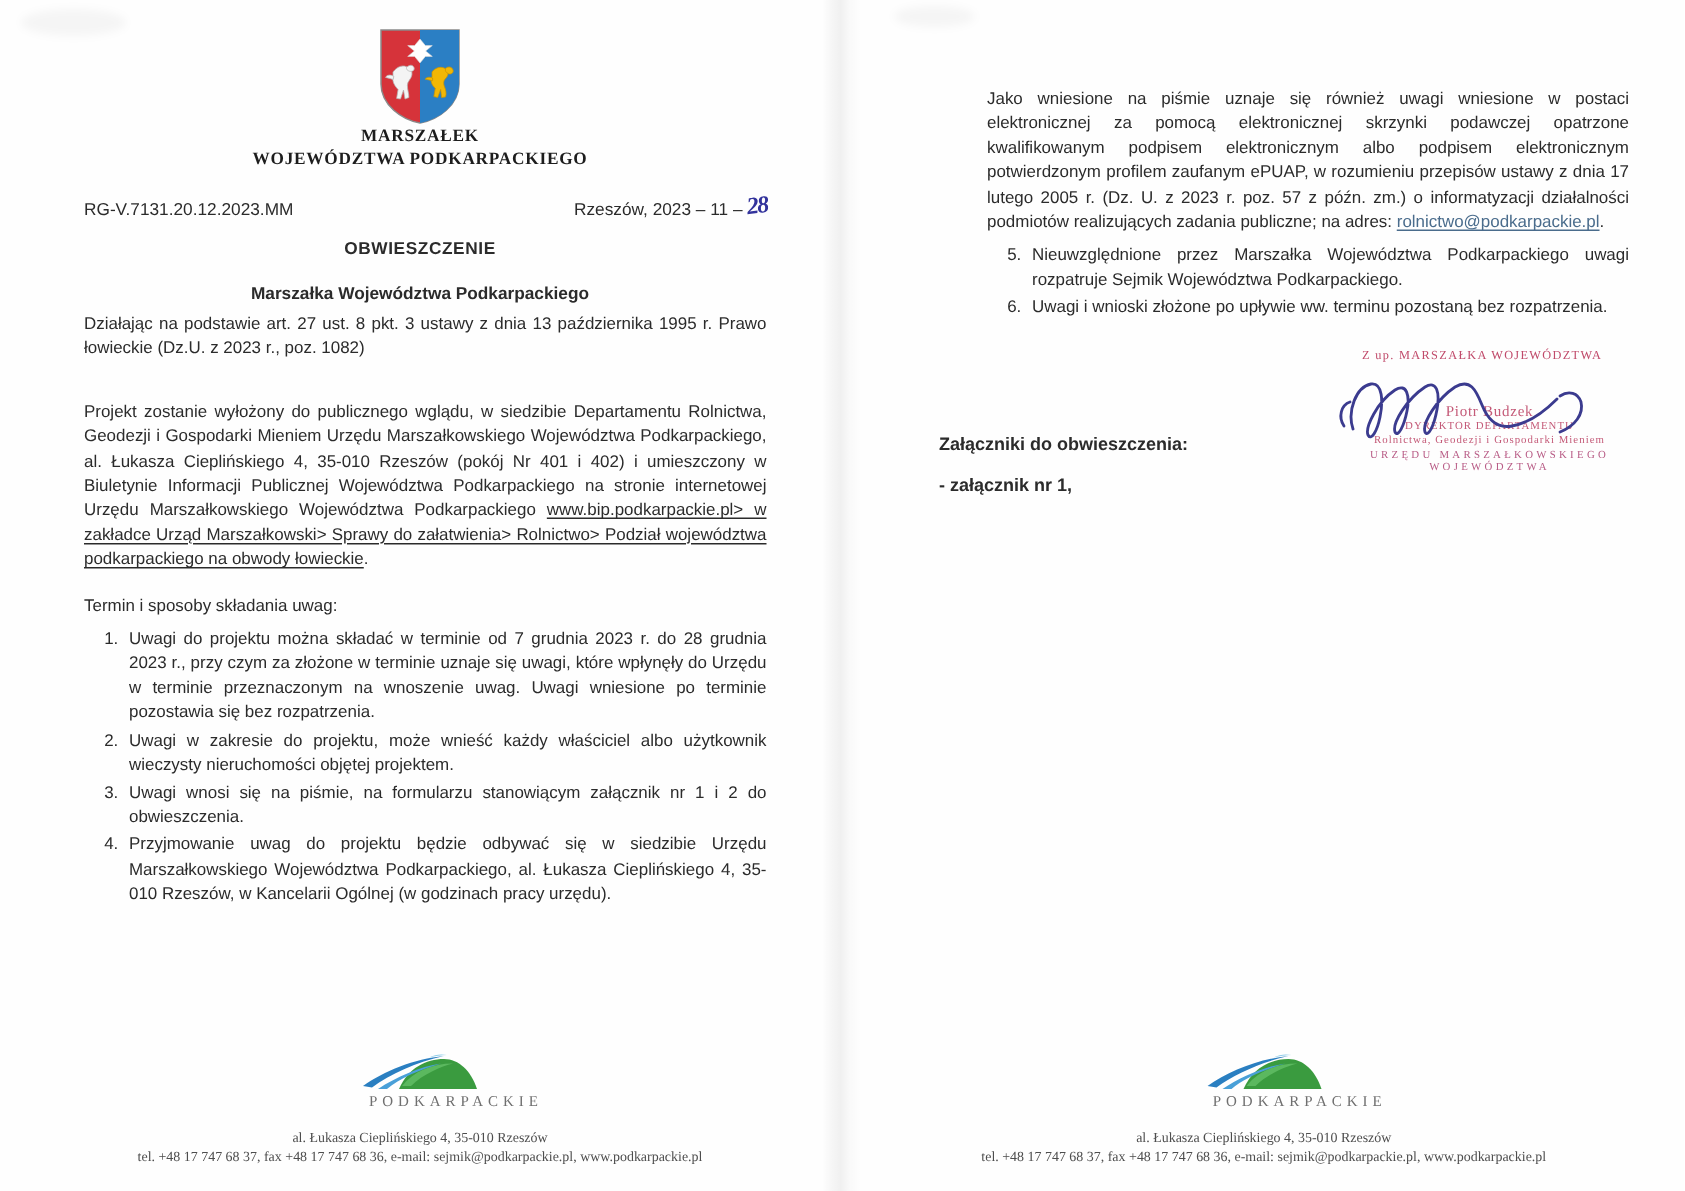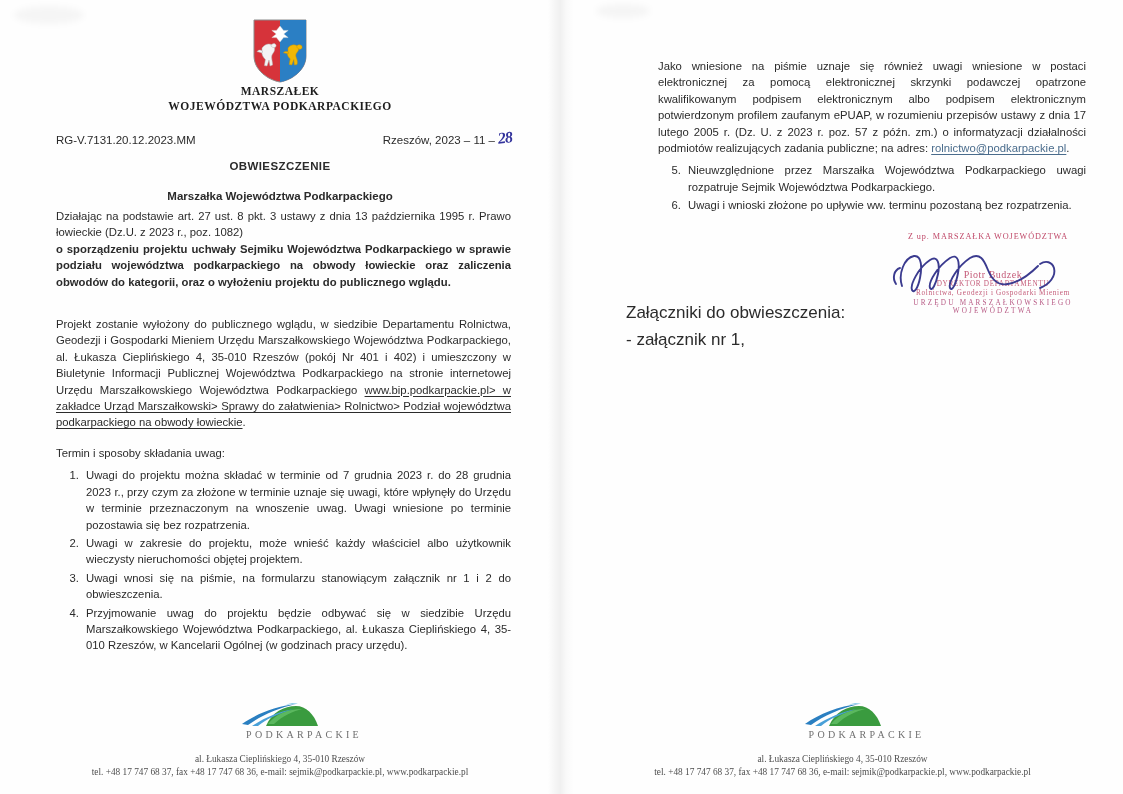--- a/index.html
+++ b/index.html
@@ -203,23 +203,24 @@
     left: 0;
     top: 8px;
     width: 210px;
     height: 62px;
     pointer-events: none;
   }
 
   .attachments {
     position: absolute;
     left: 64px;
-    top: 300px;
-    font-size: 17px;
+    top: 284px;
+    font-size: 12px;
     line-height: 25px;
+    font-weight: bold;
   }
   .attachments .att-head { margin-bottom: 2px; }
 
   
   .footer {
     position: absolute;
     left: 0; right: 0;
     bottom: 16px;
     text-align: center;
   }
@@ -285,21 +286,20 @@
       </span>
     </div>
 
     <div class="doc-title">OBWIESZCZENIE</div>
     <div class="doc-subtitle">Marszałka Województwa Podkarpackiego</div>
 
     <div class="body-left">
       <p class="p-legal just">Działając na podstawie art. 27 ust. 8 pkt. 3 ustawy z dnia 13 października 1995 r. Prawo łowieckie (Dz.U. z 2023 r., poz. 1082)</p>
 
 
-      <p class="lead just">o sporządzeniu projektu uchwały Sejmiku Województwa Podkarpackiego w sprawie podziału województwa podkarpackiego na obwody łowieckie oraz zaliczenia obwodów do kategorii, oraz o wyłożeniu projektu do publicznego wglądu.</p>
 
       <p class="para just"><span>Projekt zostanie wyłożony do publicznego wglądu, w siedzibie Departamentu Rolnictwa, Geodezji i Gospodarki Mieniem Urzędu Marszałkowskiego Województwa Podkarpackiego, al. Łukasza Cieplińskiego 4, 35-010 Rzeszów (pokój Nr 401 i 402) i umieszczony w Biuletynie Informacji Publicznej Województwa Podkarpackiego na stronie internetowej Urzędu Marszałkowskiego Województwa Podkarpackiego </span><span class="link-u">www.bip.podkarpackie.pl&gt; w zakładce Urząd Marszałkowski&gt; Sprawy do załatwienia&gt; Rolnictwo&gt; Podział województwa podkarpackiego na obwody łowieckie</span><span>.</span></p>
 
       <p class="para-tight">Termin i sposoby składania uwag:</p>
 
       <ol class="rules">
         <li class="just">Uwagi do projektu można składać w terminie od 7 grudnia 2023 r. do 28 grudnia 2023 r., przy czym za złożone w terminie uznaje się uwagi, które wpłynęły do Urzędu w terminie przeznaczonym na wnoszenie uwag. Uwagi wniesione po terminie pozostawia się bez rozpatrzenia.</li>
         <li class="just">Uwagi w zakresie do projektu, może wnieść każdy właściciel albo użytkownik wieczysty nieruchomości objętej projektem.</li>
         <li class="just">Uwagi wnosi się na piśmie, na formularzu stanowiącym załącznik nr 1 i 2 do obwieszczenia.</li>
         <li class="just">Przyjmowanie uwag do projektu będzie odbywać się w siedzibie Urzędu Marszałkowskiego Województwa Podkarpackiego, al. Łukasza Cieplińskiego 4, 35-010 Rzeszów, w Kancelarii Ogólnej (w godzinach pracy urzędu).</li>

